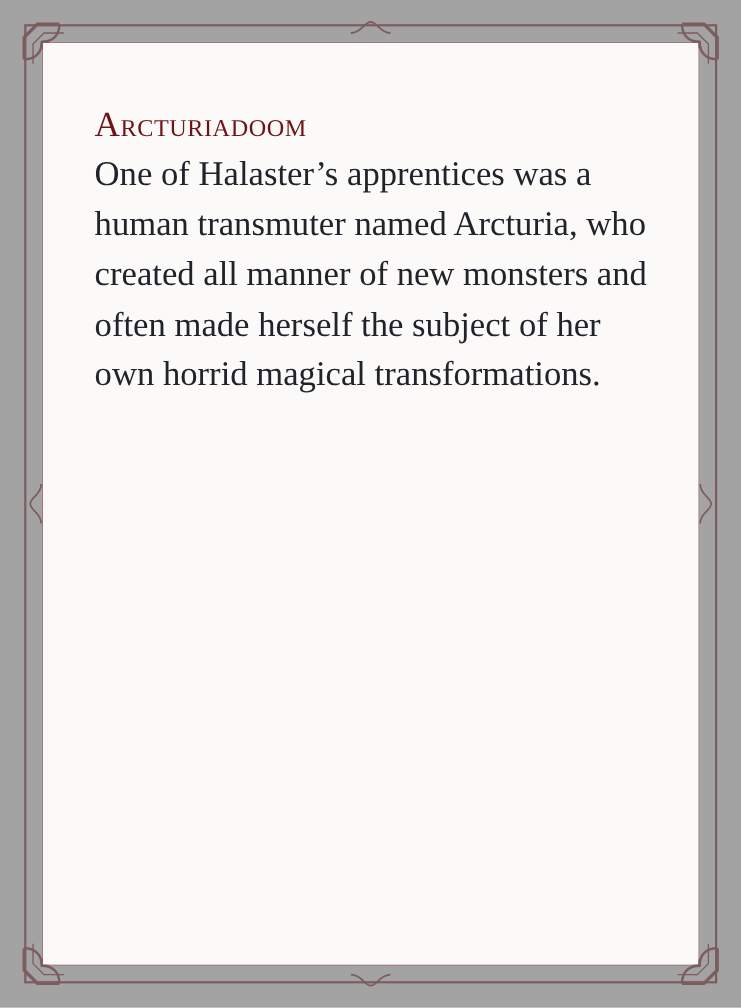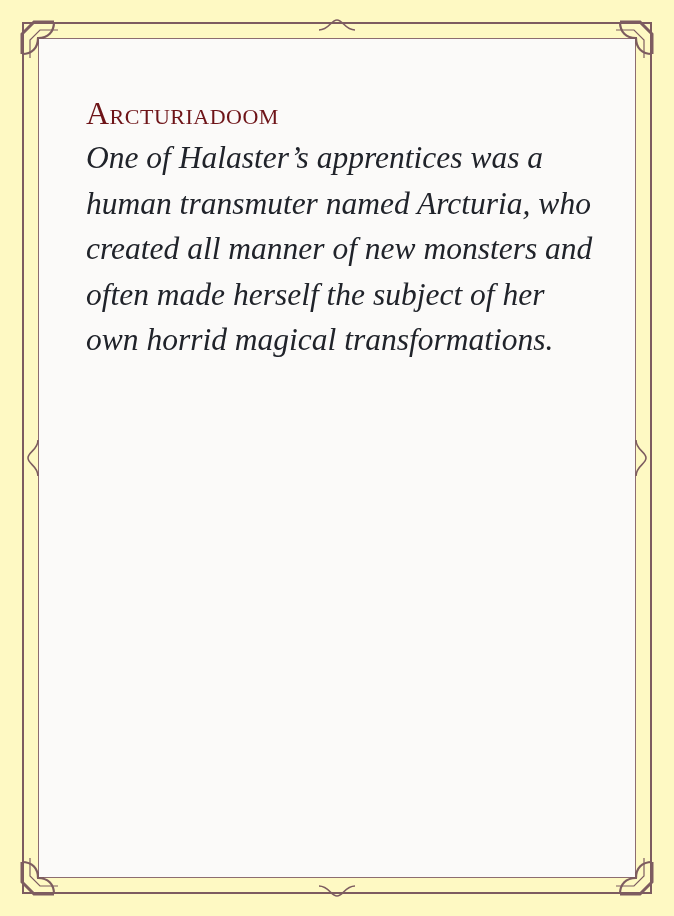--- a/index.html
+++ b/index.html
@@ -13,21 +13,21 @@
     font-family: "Liberation Serif", serif;
     overflow: hidden;
   }
 
   .card {
     position: absolute;
     left: 0;
     top: 0;
     width: 674px;
     height: 916px;
-    background: #fef9c3;
+    background: #a3a3a3;
     box-sizing: border-box;
   }
 
   
   .frame-outer {
     position: absolute;
     left: 22px;
     top: 22px;
     right: 22px;
     bottom: 22px;
@@ -86,21 +86,20 @@
     margin: 0 0 4px 0;
     font-weight: normal;
   }
 
   .entry-body {
     font-family: "Liberation Serif", serif;
     color: #20232a;
     font-size: 31.5px;
     line-height: 45.5px;
     margin: 0;
-    font-style: italic;
   }
   .entry-body p {
     margin: 0;
   }
 </style>
 </head>
 <body>
 
 <div class="card">
 

